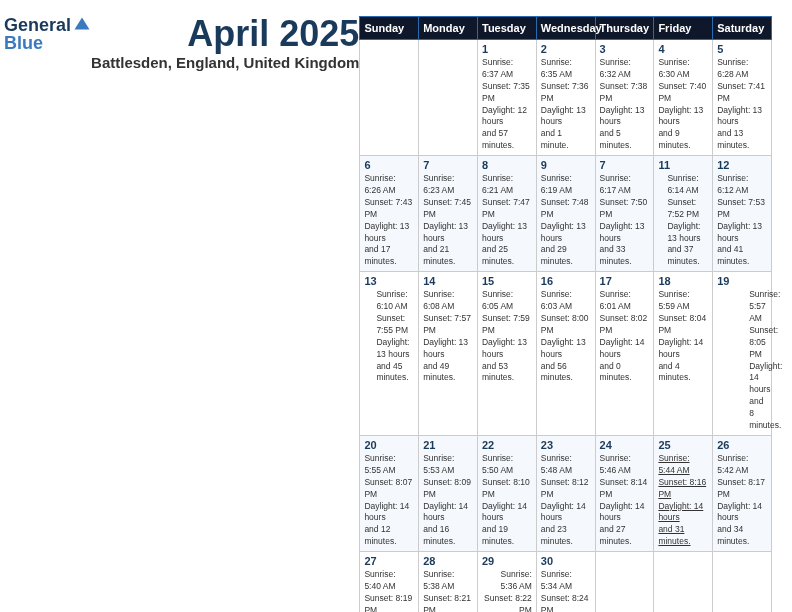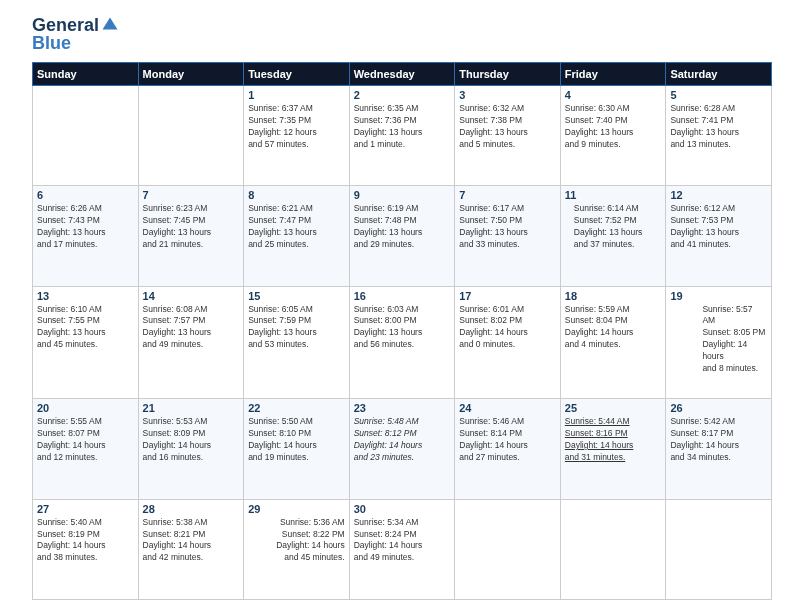--- a/index.html
+++ b/index.html
@@ -6,23 +6,23 @@
     body {
       font-family: Arial, sans-serif;
       background: #fff;
       width: 792px;
       height: 612px;
       overflow: hidden;
     }
     .page {
       width: 792px;
       height: 612px;
-      padding: 16px 20px 12px 32px;
+      padding: 16px 20px 12px 4px;
       display: flex;
-      flex-direction: column;
+      flex-direction: row;
     }
     .header {
       display: flex;
       justify-content: space-between;
       align-items: flex-start;
       margin-bottom: 10px;
     }
     .logo {
       display: flex;
       flex-direction: column;
@@ -122,20 +122,24 @@
       <div class="logo-text">
         <span class="logo-general">General</span>
         <svg class="logo-icon" viewBox="0 0 24 24">
           <polygon points="12,2 22,18 2,18" fill="#3a7bbf"></polygon>
         </svg>
       </div>
       <div class="logo-text">
         <span class="logo-blue">Blue</span>
       </div>
     </div>
+    <div class="title-block">
+      <div class="title-month">April 2025</div>
+      <div class="title-location">Battlesden, England, United Kingdom</div>
+    </div>
   </div>
 
   <table class="calendar">
     <thead>
       <tr>
         <th>Sunday</th>
         <th>Monday</th>
         <th>Tuesday</th>
         <th>Wednesday</th>
         <th>Thursday</th>
@@ -230,21 +234,21 @@
             <span class="day-num">12</span>
             <div class="day-info" style="white-space: pre-line;">Sunrise: 6:12 AM
 Sunset: 7:53 PM
 Daylight: 13 hours
 and 41 minutes.</div>
           </td>
         </tr>
         <tr>
           <td>
             <span class="day-num">13</span>
-            <div class="day-info" style="white-space: pre-line;">Sunrise: 6:10 AM
+            <div class="day-info" style="white-space: pre-line; margin-left: 12px;">Sunrise: 6:10 AM
 Sunset: 7:55 PM
 Daylight: 13 hours
 and 45 minutes.</div>
           </td>
           <td>
             <span class="day-num">14</span>
             <div class="day-info" style="white-space: pre-line;">Sunrise: 6:08 AM
 Sunset: 7:57 PM
 Daylight: 13 hours
 and 49 minutes.</div>
@@ -302,21 +306,21 @@
           </td>
           <td>
             <span class="day-num">22</span>
             <div class="day-info" style="white-space: pre-line;">Sunrise: 5:50 AM
 Sunset: 8:10 PM
 Daylight: 14 hours
 and 19 minutes.</div>
           </td>
           <td>
             <span class="day-num">23</span>
-            <div class="day-info" style="white-space: pre-line; font-style: italic;">Sunrise: 5:48 AM
+            <div class="day-info" style="white-space: pre-line;">Sunrise: 5:48 AM
 Sunset: 8:12 PM
 Daylight: 14 hours
 and 23 minutes.</div>
           </td>
           <td>
             <span class="day-num">24</span>
             <div class="day-info" style="white-space: pre-line;">Sunrise: 5:46 AM
 Sunset: 8:14 PM
 Daylight: 14 hours
 and 27 minutes.</div>

